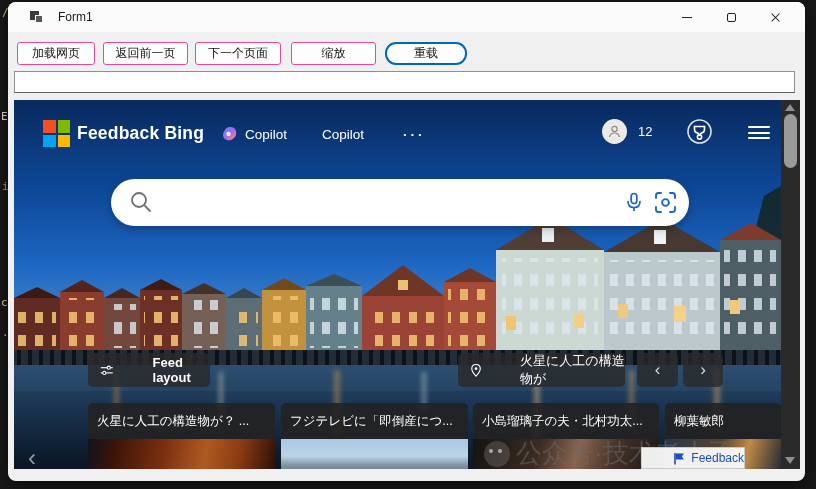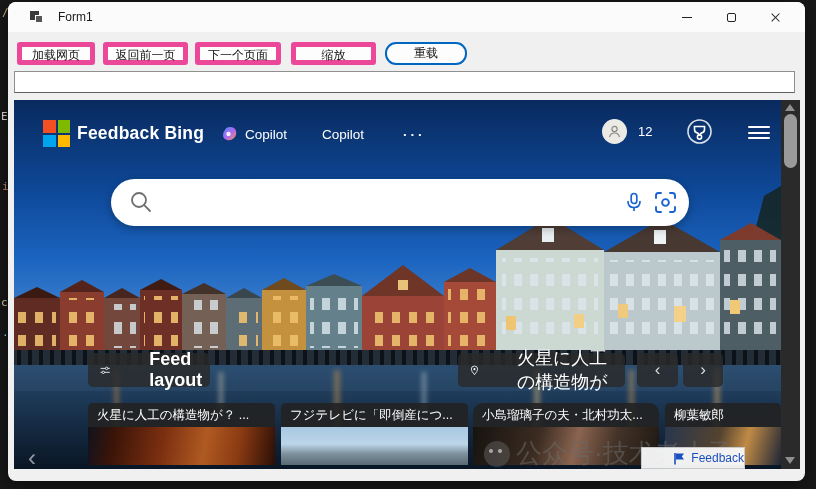--- a/index.html
+++ b/index.html
@@ -20,21 +20,21 @@
   .win-controls { position:absolute; right:8px; top:0; height:30px; display:flex; }
   .wc { width:44px; height:30px; display:flex; align-items:center; justify-content:center; cursor:default; }
   .ic-min { width:10px; height:1px; background:#222; }
   .ic-max { width:9px; height:9px; border:1.2px solid #222; border-radius:2px; }
   .ic-close { position:relative; width:11px; height:11px; }
   .ic-close::before,.ic-close::after { content:""; position:absolute; left:5px; top:0; width:1.3px; height:11px; background:#222; }
   .ic-close::before { transform:rotate(45deg);} .ic-close::after { transform:rotate(-45deg);}
 
   
   .toolbar { position:absolute; left:0; top:38px; width:100%; height:28px; }
-  .tb-btn { position:absolute; top:2px; height:23px; background:#fdfdfd; border:5px solid #ec4899;
+  .tb-btn { position:absolute; top:2px; height:23px; background:#fdfdfd; border:1px solid #ec4899;
     border-radius:3px; font-size:12px; color:#111; text-align:center; cursor:pointer;
     font-family:"Liberation Sans","DejaVu Sans",sans-serif; }
   .tb-btn.focused { border:2px solid #0067c0; }
 
   
   .urlbox { position:absolute; left:6px; top:69px; width:781px; height:22px; background:#fff;
     border:1px solid #8f8f8f; border-bottom-color:#5f5f5f; font-size:12px; padding:0 4px; color:#111; }
 
   
   .browser { position:absolute; left:6px; top:98px; width:786px; height:369px; background:#0d3a7a; overflow:hidden; }
@@ -56,26 +56,26 @@
 
   
   .search-pill { position:absolute; left:97px; top:79px; width:578px; height:47px; background:#fff;
     border-radius:24px; box-shadow:0 3px 8px rgba(0,0,0,.28); display:flex; align-items:center; }
   .search-input { position:absolute; left:52px; top:6px; width:440px; height:34px; border:none; outline:none;
     font-size:15px; background:transparent; }
 
   
   .chip { position:absolute; top:253px; height:34px; background:rgba(42,42,42,.82); border-radius:5px;
     display:flex; align-items:center; color:#fff; cursor:pointer; }
-  .chip-txt { font-size:18px;padding-left:30px; }
+  .chip-txt { font-size:13px;padding-left:30px; }
   .chev { font-size:17px; color:#ddd; }
 
   
   .card { position:absolute; top:303px; height:66px; border-radius:5px 5px 0 0; overflow:hidden; cursor:pointer; }
-  .card-title { height:24px; background:rgba(34,34,34,.9); color:#fff; font-size:12.5px;
+  .card-title { height:36px; background:rgba(34,34,34,.9); color:#fff; font-size:12.5px;
     display:flex; align-items:center; padding:12px 9px; white-space:nowrap; overflow:hidden; }
   .card-img { height:38px; }
   .img1 { background:linear-gradient(100deg,#10131f 0%,#3a1408 14%,#7c2f10 40%,#b05a22 62%,#8a3a12 80%,#2a0f06 100%); }
   .img2 { background:linear-gradient(180deg,#a8c8e2 0%,#bcd5e8 45%,#7e929f 70%,#5a6a74 100%); }
   .img3 { background:linear-gradient(105deg,#16130f 0%,#3c2c22 35%,#8a6450 55%,#433227 75%,#1c1712 100%); }
   .img4 { background:linear-gradient(105deg,#28364e 0%,#54432f 45%,#c08a46 68%,#1e2636 100%); }
 
   
   .feedback { position:absolute; left:627px; top:347px; width:104px; height:22px; background:rgba(250,250,250,.95);
     border:1px solid #c9c9c9; display:flex; align-items:center; justify-content:flex-end; gap:5px; cursor:pointer; }
@@ -312,21 +312,21 @@
     <div class="hero-back">‹</div>
 
     <div class="card" style="left:74px;width:187px;">
       <div class="card-title">火星に人工の構造物が？ ...</div>
       <div class="card-img img1"></div>
     </div>
     <div class="card" style="left:267px;width:187px;">
       <div class="card-title">フジテレビに「即倒産につ...</div>
       <div class="card-img img2"></div>
     </div>
-    <div class="card" style="left:459px;width:186px;border-radius:10px;">
+    <div class="card" style="left:459px;width:186px;">
       <div class="card-title">小島瑠璃子の夫・北村功太...</div>
       <div class="card-img img3"></div>
     </div>
     <div class="card" style="left:651px;width:116px;">
       <div class="card-title">柳葉敏郎</div>
       <div class="card-img img4"></div>
     </div>
 
     <div class="watermark">
       <span class="wm-logo"></span>

